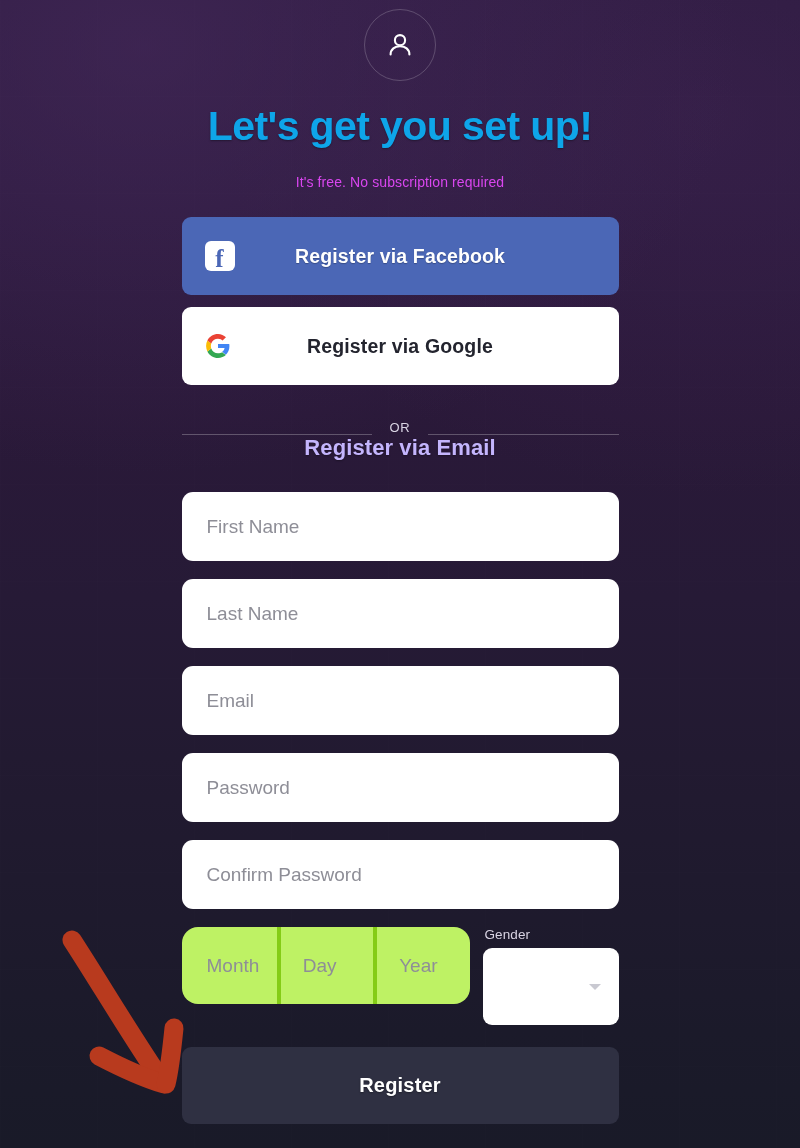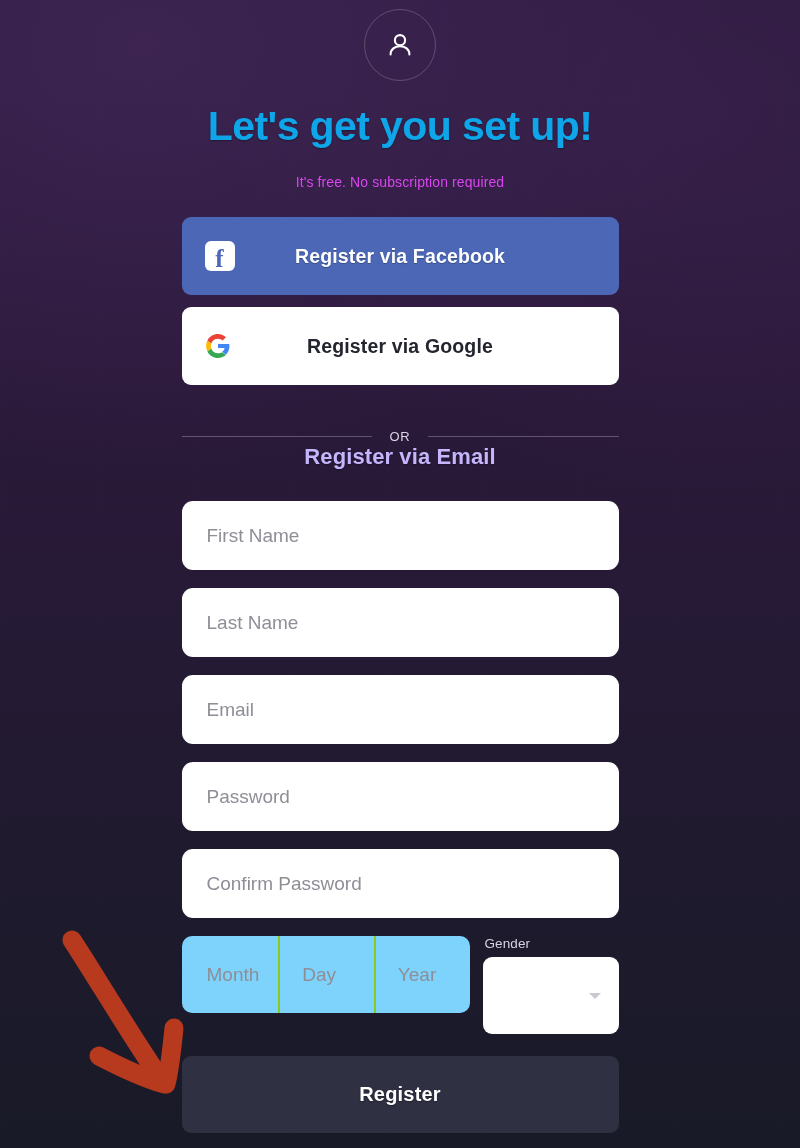--- a/index.html
+++ b/index.html
@@ -153,22 +153,22 @@
     font-weight: 700;
     font-size: 25px;
     line-height: 1;
     color: #4b67b6;
     transform: translateY(2px);
   }
 
   
   .divider {
     display: flex;
-    align-items: center;
-    margin-top: 44px;
+    align-items: flex-end;
+    margin-top: 35px;
     gap: 17px;
   }
   .divider .line {
     flex: 1;
     height: 1px;
     background: rgba(255,255,255,0.26);
   }
   .divider .or {
     font-size: 13px;
     font-weight: 400;
@@ -221,37 +221,37 @@
     color: #d8d3e2;
     font-weight: 400;
     margin-bottom: 6px;
     letter-spacing: .1px;
     padding-left: 2px;
   }
 
   .bday-group {
     display: flex;
     height: 77px;
-    background: #7dd3fc;
-    border-radius: 10px;
+    background: #bef264;
+    border-radius: 16px;
     overflow: hidden;
   }
   .bday-seg {
     flex: 1;
     border: none;
     background: transparent;
     font-family: inherit;
     font-size: 19px;
     color: #23242e;
     padding: 0 0 0 25px;
     outline: none;
     width: 0;
   }
   .bday-seg::placeholder { color: #8e8e97; }
-  .bday-seg + .bday-seg { border-left: 2px solid #84cc16; }
+  .bday-seg + .bday-seg { border-left: 4px solid #84cc16; }
   .seg-day  { padding-left: 22px; }
   .seg-year { padding-left: 22px; }
 
   .gender-select {
     height: 77px;
     background: #ffffff;
     border-radius: 9px;
     position: relative;
     cursor: pointer;
   }

